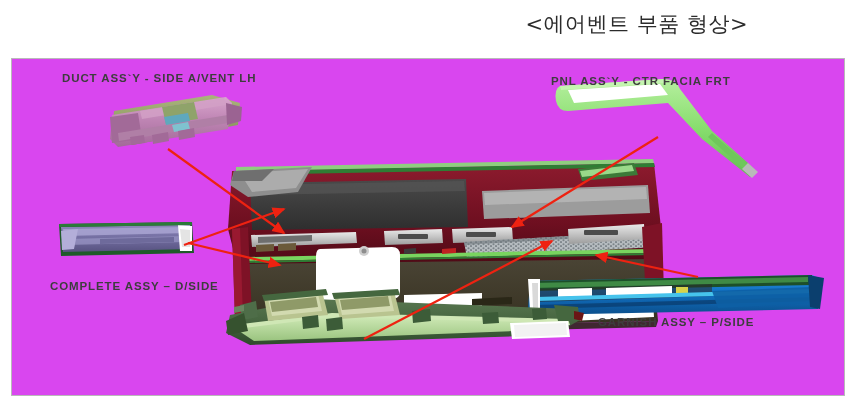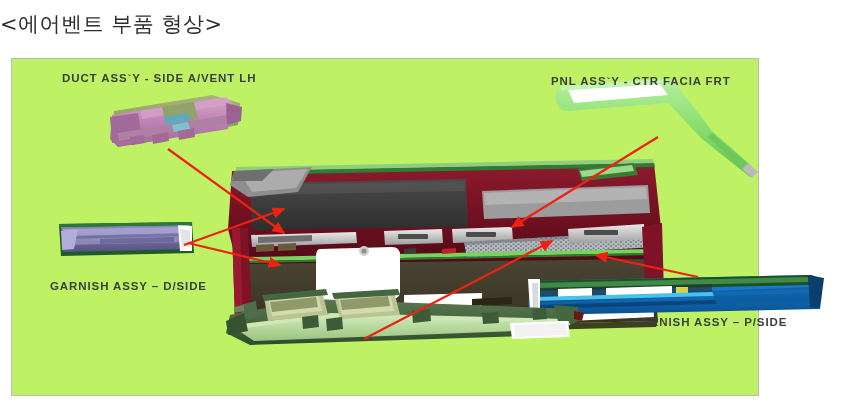--- a/index.html
+++ b/index.html
@@ -9,54 +9,54 @@
     background:#ffffff;
     font-family:"Liberation Sans","DejaVu Sans",sans-serif;
     overflow:hidden;
     position:relative;
   }
   #doc{position:absolute;left:0;top:0;width:860px;height:409px;}
 
   
   .doc-title{
     position:absolute;left:0;top:10px;width:748px;
-    text-align:left;
+    text-align:right;
     font-family:"DejaVu Serif","Liberation Serif",serif;
     font-size:21px;
     color:#2b2b2b;
     letter-spacing:.5px;
     white-space:nowrap;
   }
 
   
   .figure-frame{
     position:absolute;left:11px;top:58px;
-    width:748px;height:338px;
+    width:834px;height:338px;
     border:1px solid #b9b9b9;
-    background:#bef264;
+    background:#d946ef;
     box-sizing:border-box;
   }
   .fig-canvas{position:absolute;left:0;top:0;width:834px;height:338px;}
 
   
   .callout{
     position:absolute;
     font-size:11.5px;
     font-weight:bold;
     color:#3d3d3d;
     letter-spacing:.9px;
     white-space:nowrap;
     font-family:"Liberation Sans","DejaVu Sans",sans-serif;
   }
   .callout.l2{line-height:17px;text-align:center;}
 
   #label-duct      {left:50px; top:13px;}
   #label-pnl       {left:539px;top:16px;}
   #label-garn-d    {left:38px; top:221px;}
-  #label-garn-p    {left:586px;top:257px;margin-left:33px;}
+  #label-garn-p    {left:586px;top:257px;}
   #label-complete  {left:250px;top:298px;width:280px;}
   svg{display:block;overflow:visible;}
 </style>
 </head>
 <body>
 
 <div id="doc">
 
   <div class="doc-title">&lt;에어벤트 부품 형상&gt;</div>
 
@@ -286,19 +286,19 @@
         <line x1="646" y1="78" x2="500" y2="168"></line>
         <line x1="352" y1="280" x2="540" y2="182"></line>
         <line x1="686" y1="218" x2="584" y2="196"></line>
       </g>
     </svg>
 
     <div class="callout" id="label-duct">DUCT ASS`Y - SIDE A/VENT LH</div>
 
     <div class="callout" id="label-pnl">PNL ASS`Y - CTR FACIA FRT</div>
 
-    <div class="callout" id="label-garn-d">GARNISH ASSY – D/SIDE</div>
+    <div class="callout" id="label-garn-d">COMPLETE ASSY – D/SIDE</div>
 
     <div class="callout" id="label-garn-p">GARNISH ASSY – P/SIDE</div>
 
 
   </div>
 </div>
 
 </body></html>

